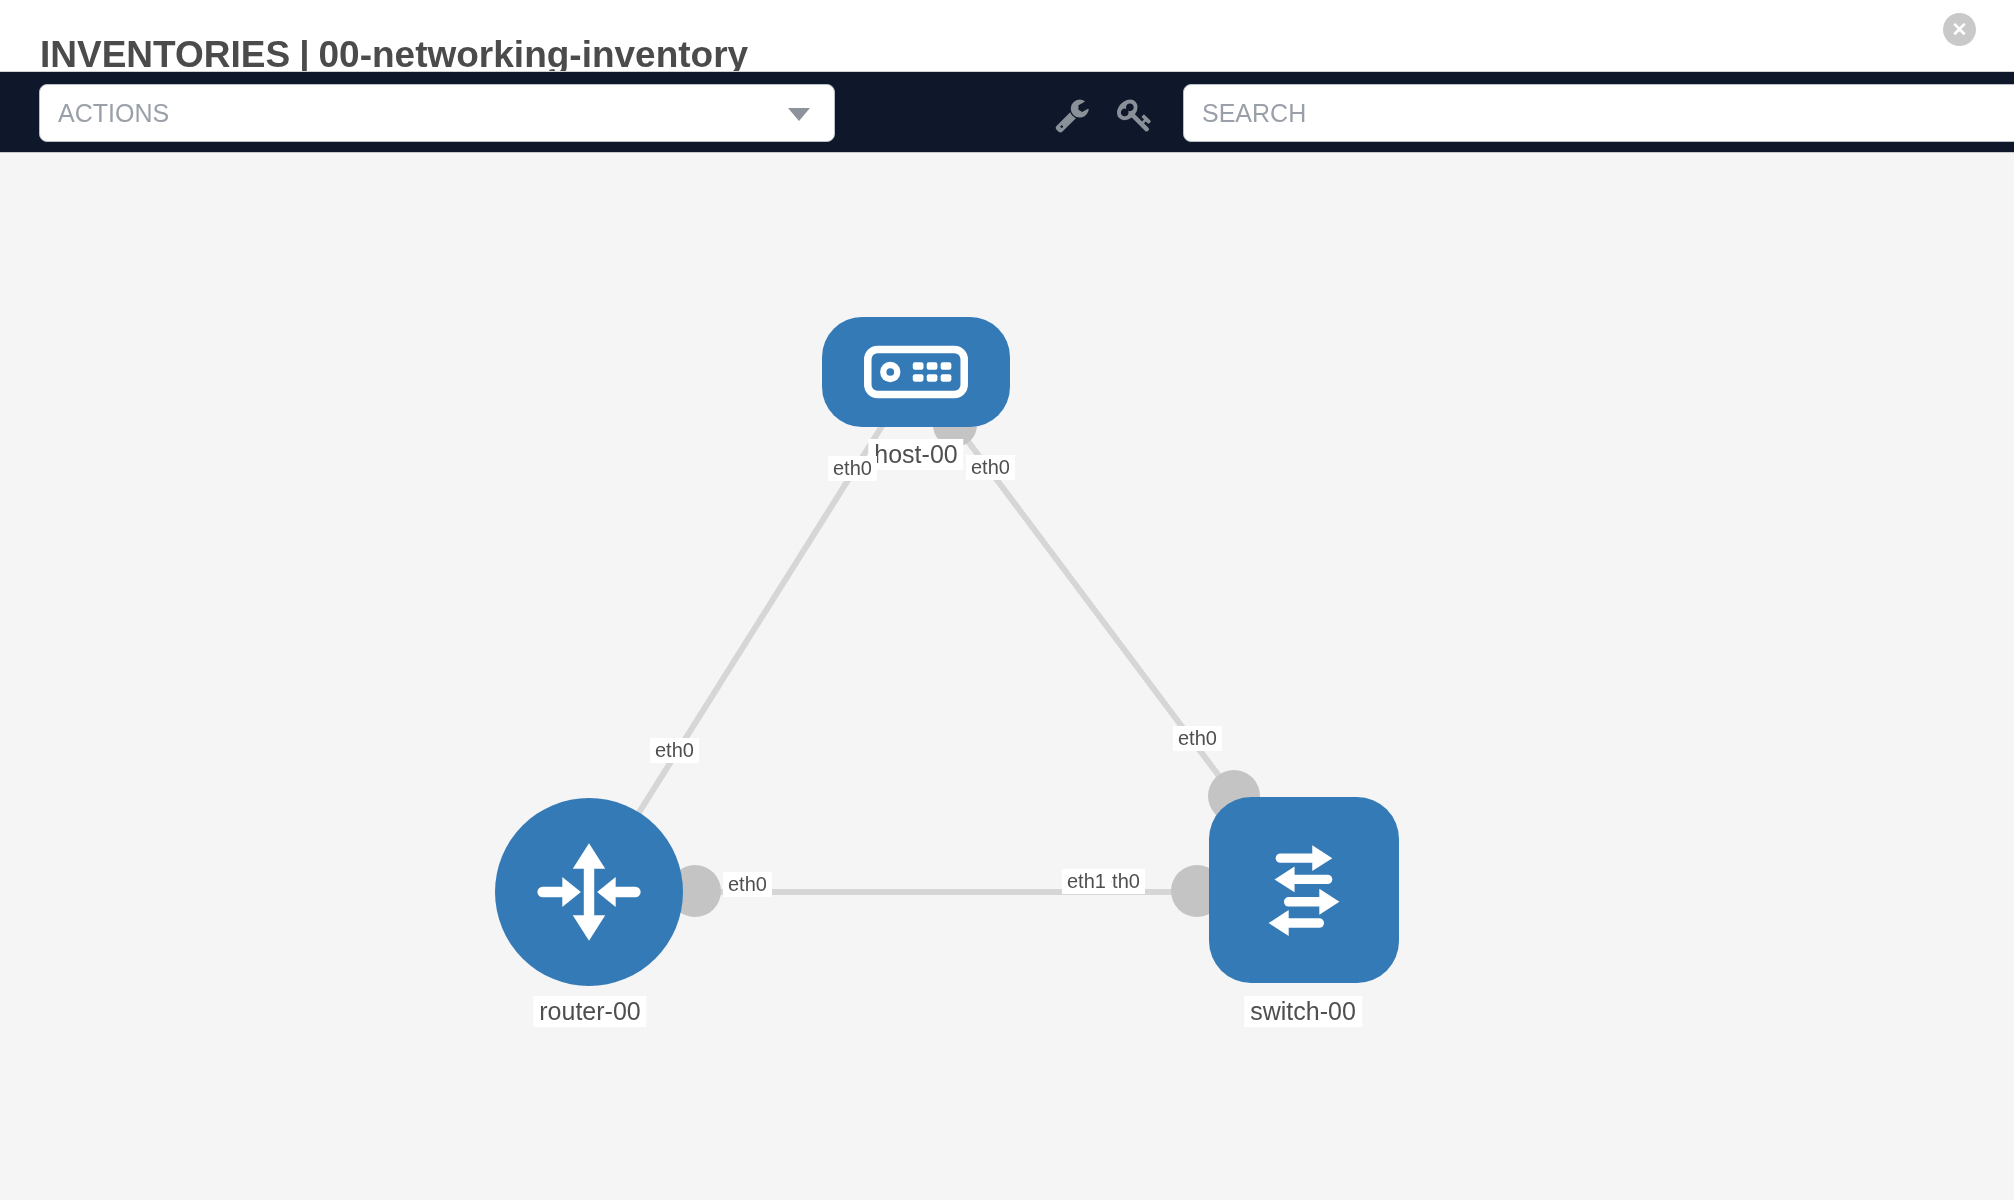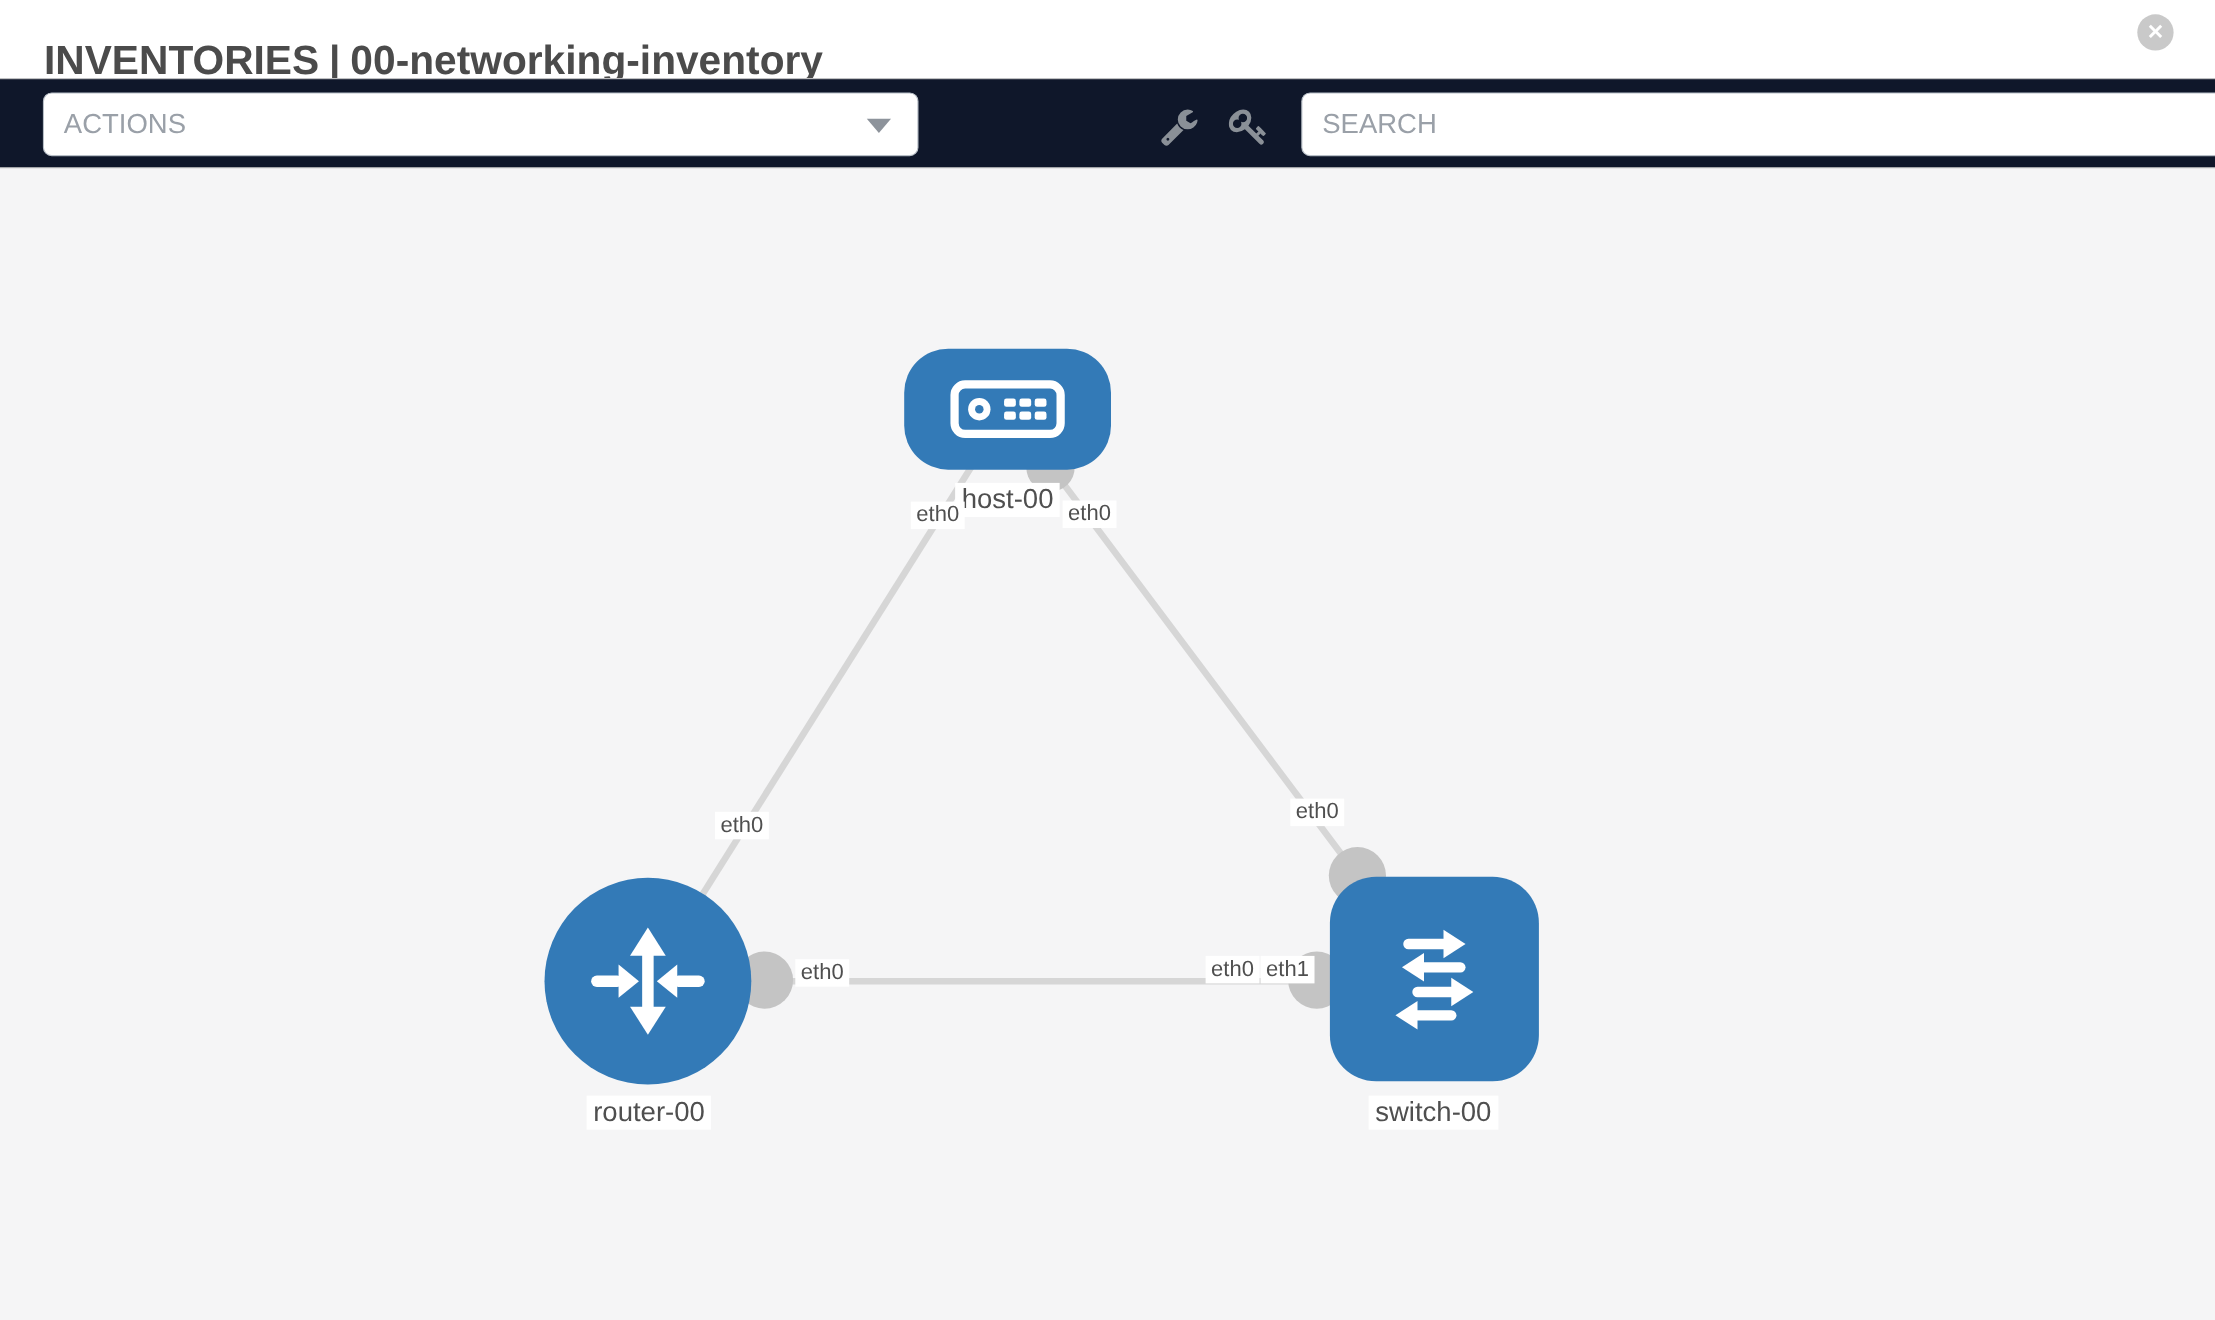--- a/index.html
+++ b/index.html
@@ -43,21 +43,21 @@
   #lbl-host   { left:916px;  top:286px; }
   #lbl-router { left:590px;  top:843px;text-align:right; }
   #lbl-switch { left:1303px; top:843px;text-align:right; }
   .if-lbl { font-size:20px; padding:1px 5px; }
   #if-host-left       { left:828px;  top:303px; }
   #if-host-right      { left:966px;  top:302px; }
   #if-hr-mid          { left:650px;  top:585px; }
   #if-hs-mid          { left:1173px; top:573px; }
   #if-rs-router       { left:723px;  top:719px; }
   #if-rs-switch-back  { left:1096px; top:716px; z-index:4; }
-  #if-rs-switch-front { left:1146px; top:716px; z-index:5;text-align:right; }
+  #if-rs-switch-front { left:1062px; top:716px; z-index:5;text-align:right; }
 </style>
 </head>
 <body>
 
 <div class="app">
 
   <div class="header">
     <div class="title">
       <span>INVENTORIES</span><span class="sep">|</span><span>00-networking-inventory</span>
     </div>

